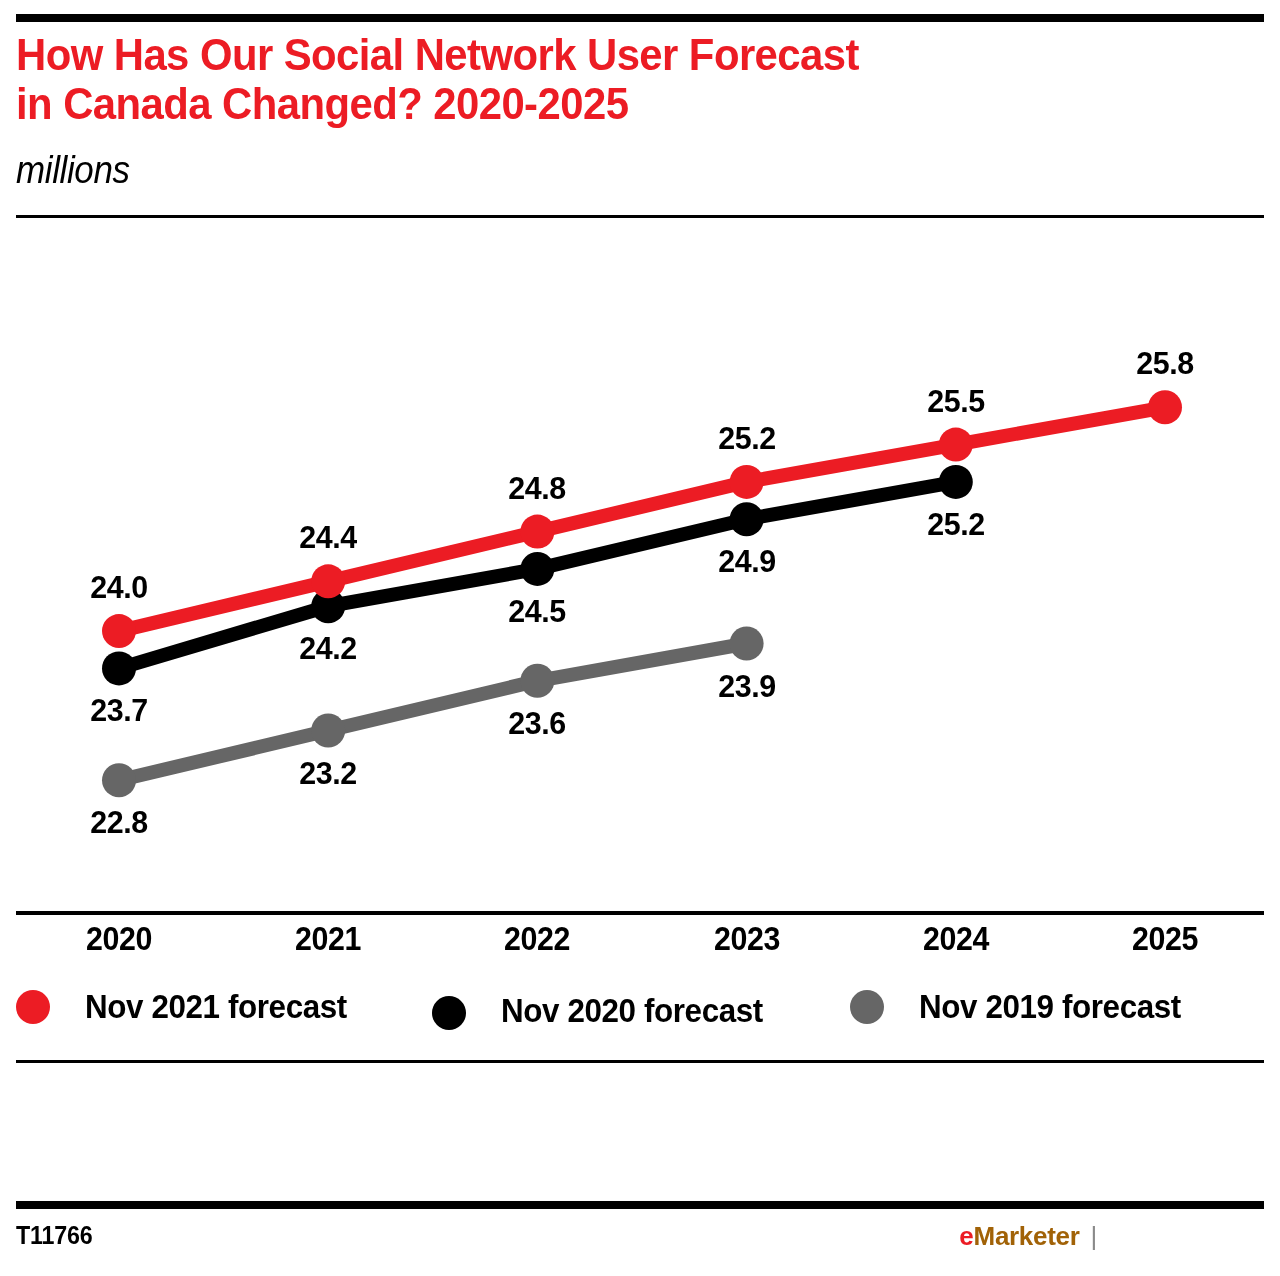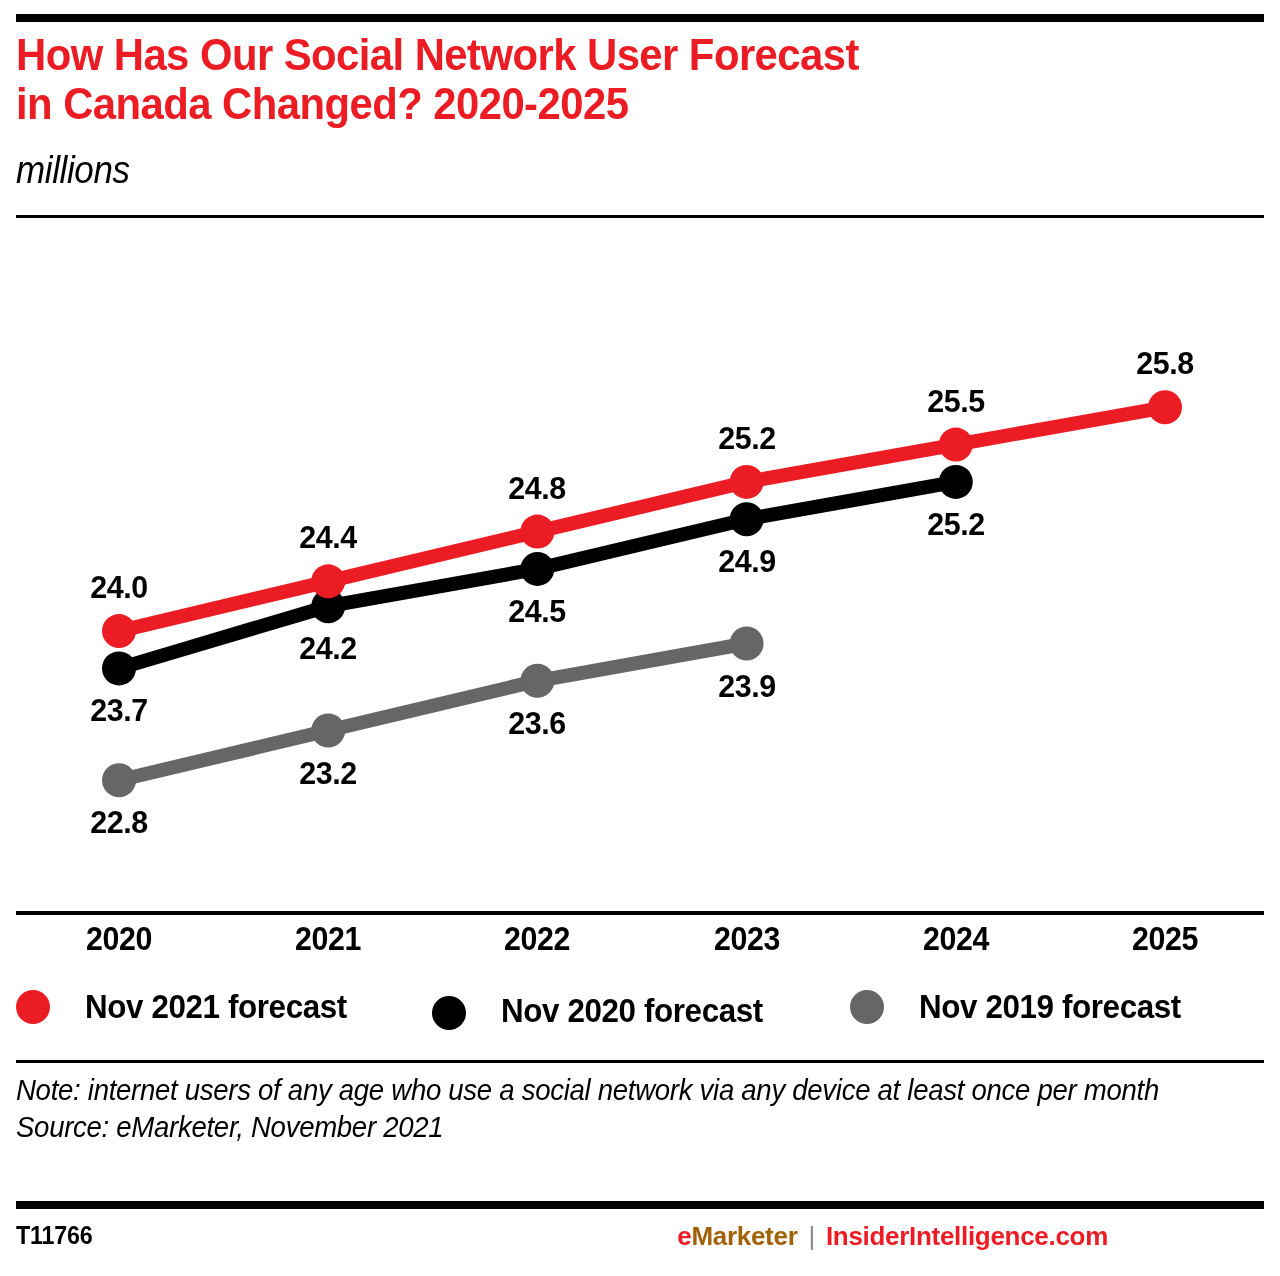--- a/index.html
+++ b/index.html
@@ -247,27 +247,22 @@
         <span class="legend-dot" style="background: rgb(0, 0, 0);"></span>
         <span class="legend-label">Nov 2020 forecast</span>
       </div>
       <div class="legend-item" style="left: 850px;">
         <span class="legend-dot" style="background: rgb(102, 102, 102);"></span>
         <span class="legend-label">Nov 2019 forecast</span>
       </div>
     </div>
 
   <div class="rule rule-note"></div>
-  <div class="notes">
-    <div class="note-line">Note: internet users of any age who use a social network via any device at least once per month</div>
-    <div class="note-line">Source: eMarketer, November 2021</div>
-  </div>
 
   <div class="rule rule-footer"></div>
   <div class="footer-id">T11766</div>
   <div class="footer-brand">
     <span class="brand-e">e</span>
       <span class="brand-rest">Marketer</span>
     <span class="brand-sep">|</span>
-    <span class="brand-site">InsiderIntelligence.com</span>
   </div>
 
 </div>
 
 </body></html>

